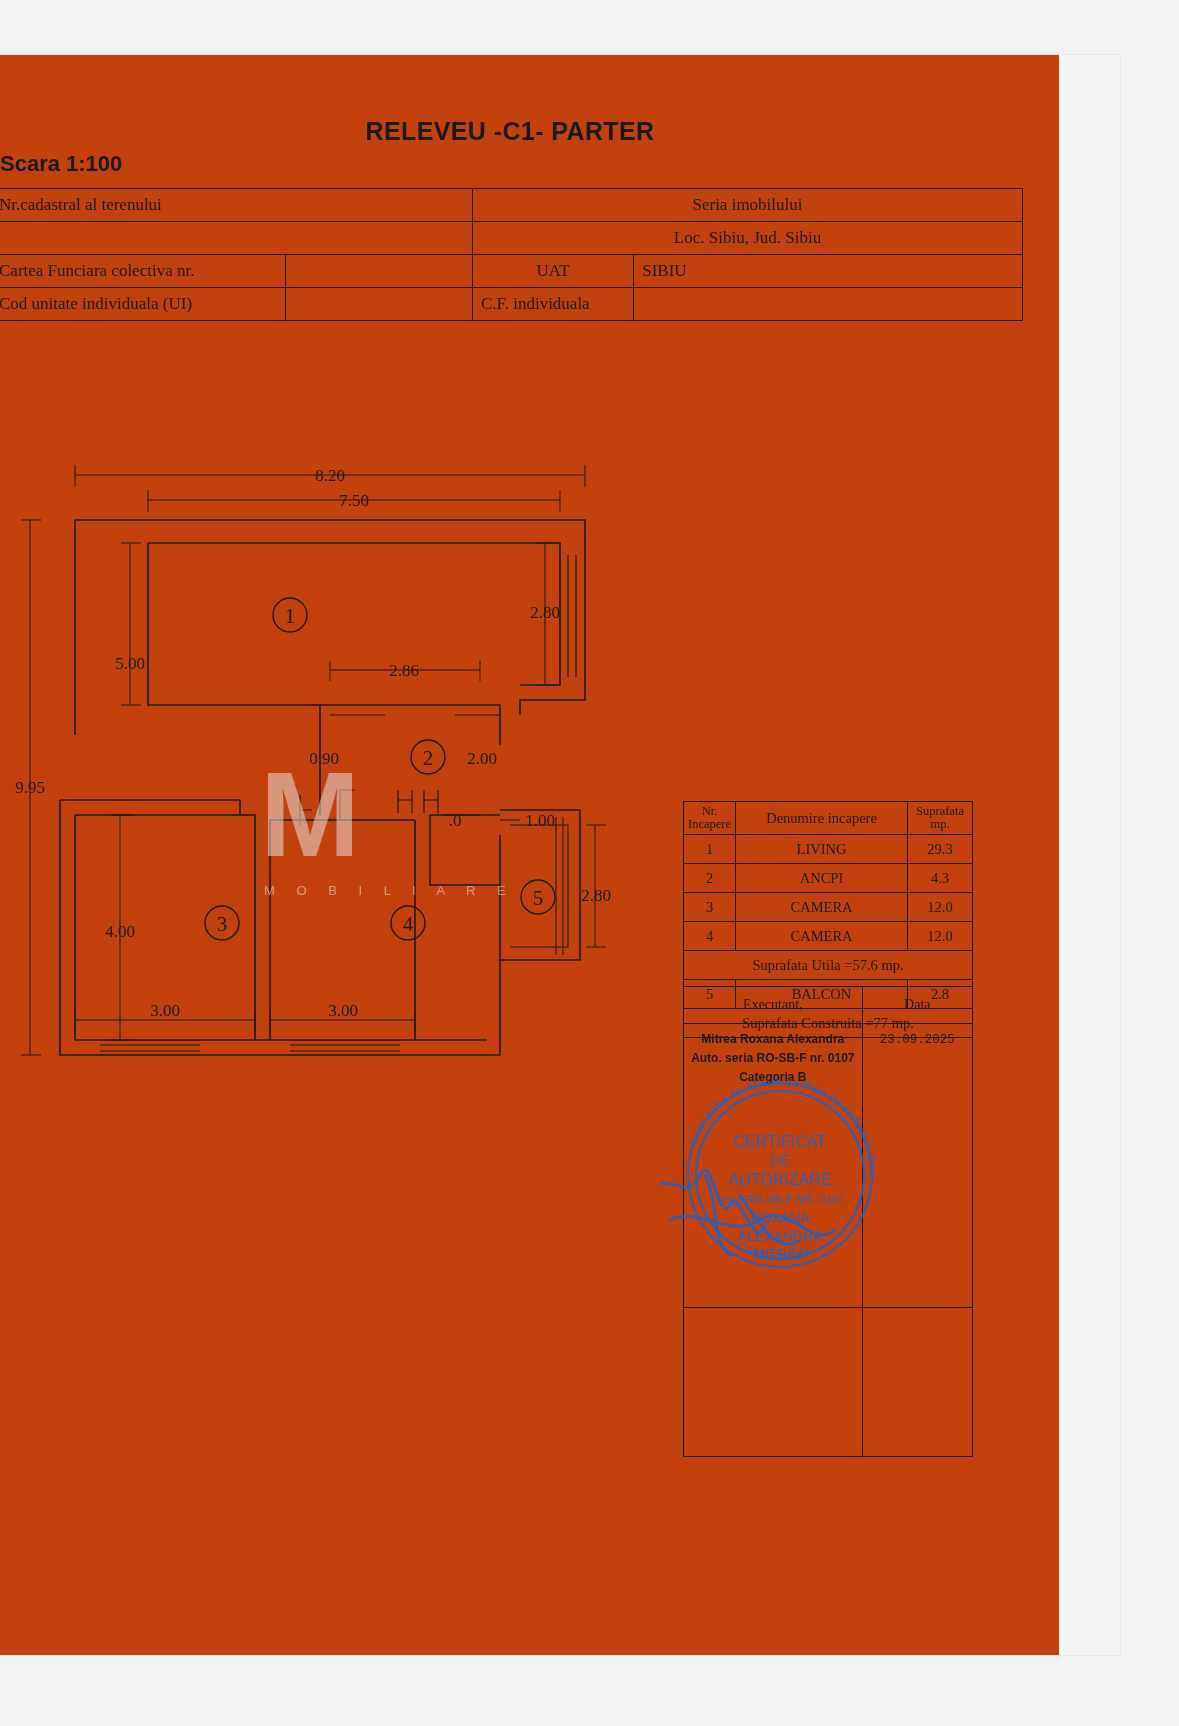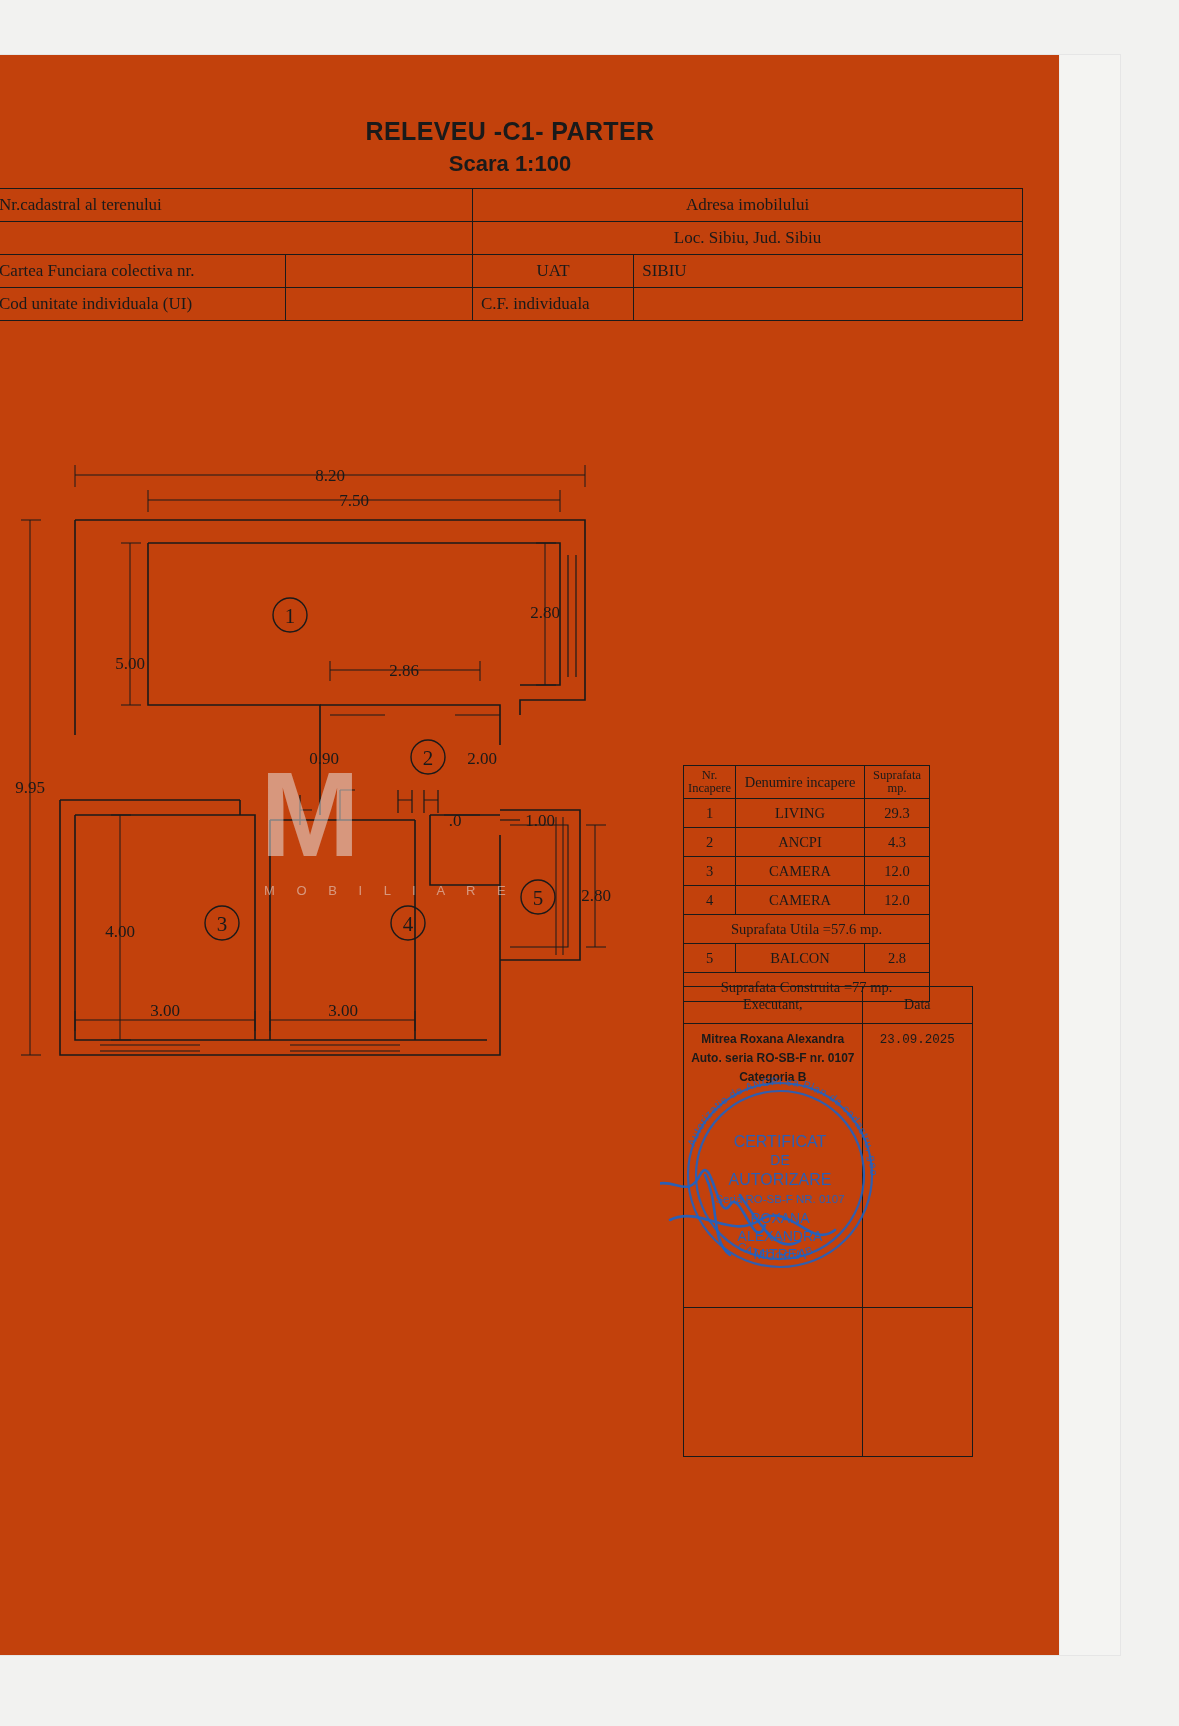--- a/index.html
+++ b/index.html
@@ -22,21 +22,21 @@
     background:#f4f4f2;border-left:1px solid #ececec;
   }
 
   
   .title{
     position:absolute;left:0;top:62px;width:1020px;text-align:center;
     font-family:"Liberation Sans", sans-serif;font-weight:bold;font-size:25px;
     letter-spacing:.4px;
   }
   .subtitle{
-    position:absolute;left:0;top:96px;width:1020px;text-align:center;
+    position:absolute;left:0;top:96px;width:1020px;
     font-family:"Liberation Sans", sans-serif;font-weight:bold;font-size:22px;
   }
 
   
   .hdr{
     position:absolute;left:-10px;top:133px;width:1033px;
     border-collapse:collapse;font-size:17px;
   }
   .hdr td{
     border:1px solid #1a1a1a;height:30px;padding:1px 8px;vertical-align:middle;
@@ -57,21 +57,21 @@
     position:absolute;left:10px;top:0;font-size:120px;color:#ececed;
     font-family:"Liberation Sans", sans-serif;font-weight:bold;letter-spacing:4px;
   }
   .wm .sub{
     position:absolute;left:14px;top:138px;font-size:13px;color:#ededee;
     font-family:"Liberation Sans", sans-serif;letter-spacing:9px;
   }
 
   
   .rooms{
-    position:absolute;left:683px;top:710px;width:247px;border-collapse:collapse;
+    position:absolute;left:683px;top:746px;width:290px;border-collapse:collapse;
     font-size:14.5px;
   }
   .rooms td{border:1px solid #1a1a1a;padding:3px 4px;height:22px;}
   .rooms .nr{width:42px;text-align:center;}
   .rooms .den{text-align:center;}
   .rooms .sup{width:56px;text-align:center;}
   .rooms .small{font-size:12.5px;line-height:1.05;text-align:center;}
   .rooms .tot{text-align:center;font-size:14.5px;}
 
   
@@ -107,21 +107,21 @@
 
 <div class="page">
 
   <div class="title">RELEVEU -C1- PARTER</div>
   <div class="subtitle">Scara 1:100</div>
 
   <table class="hdr">
     <tbody>
         <tr>
       <td colspan="2" style="width:480px;">Nr.cadastral al terenului</td>
-      <td colspan="2" class="c-center">Adresa imobilului</td>
+      <td colspan="2" class="c-center">Seria imobilului</td>
     </tr>
     <tr>
       <td colspan="2" style="border-top:none;border-bottom:none;"></td>
       <td colspan="2" class="c-center">Loc. Sibiu, Jud. Sibiu</td>
     </tr>
     <tr>
       <td style="width:295px;">Cartea Funciara  colectiva nr.</td>
       <td style="width:185px;"></td>
       <td style="width:150px;text-align:center;">UAT</td>
       <td style="width:400px;">SIBIU</td>

